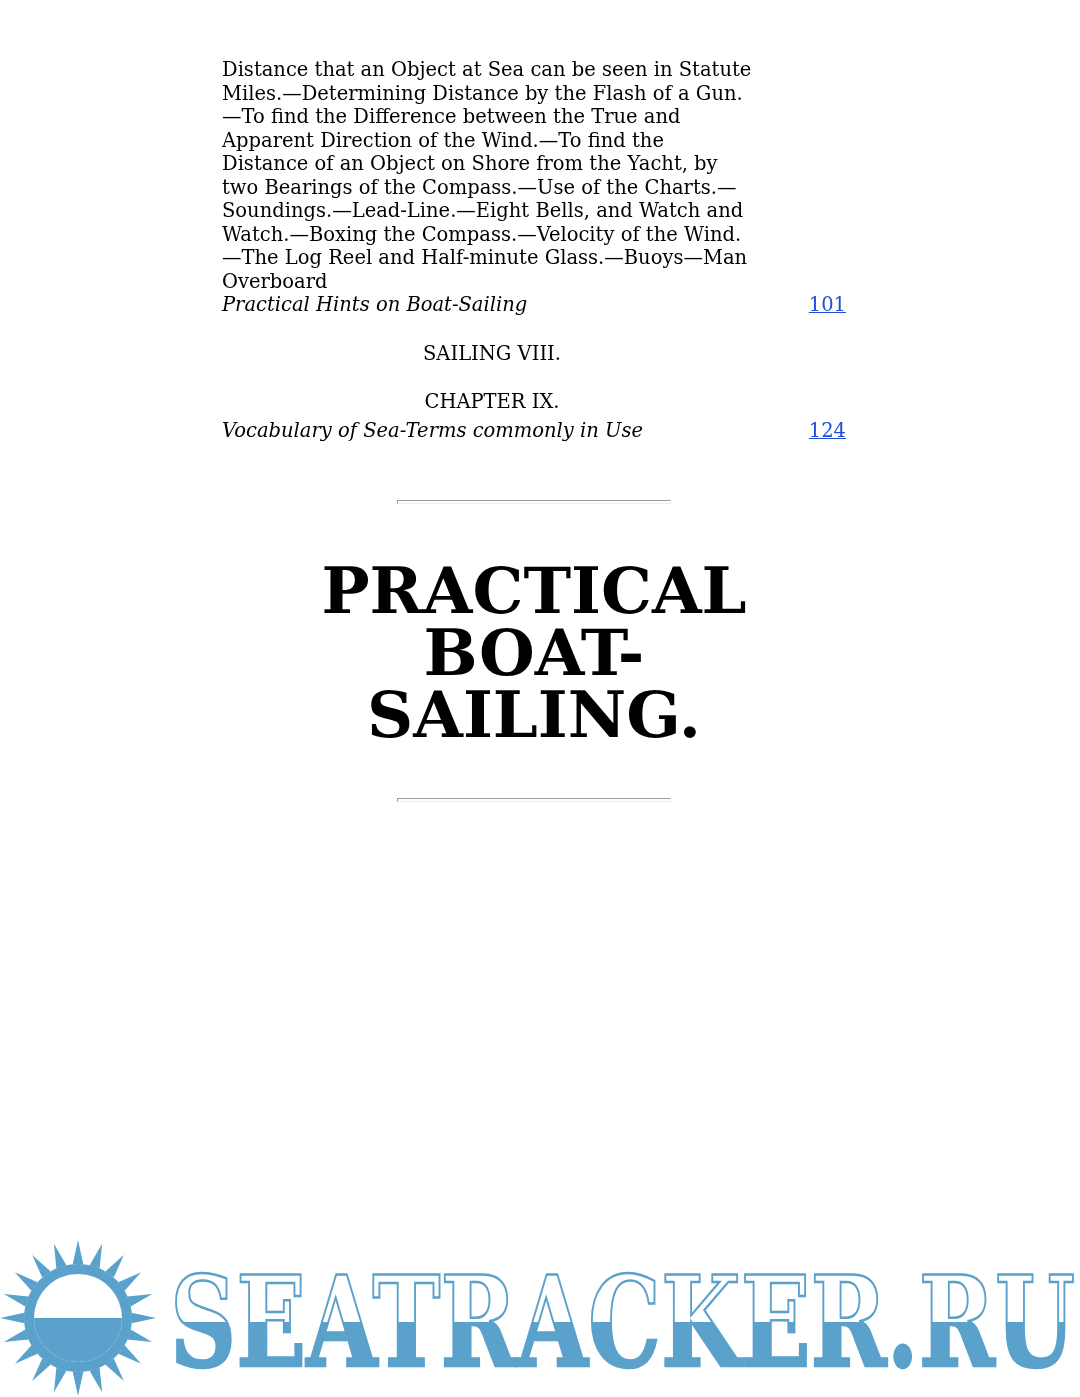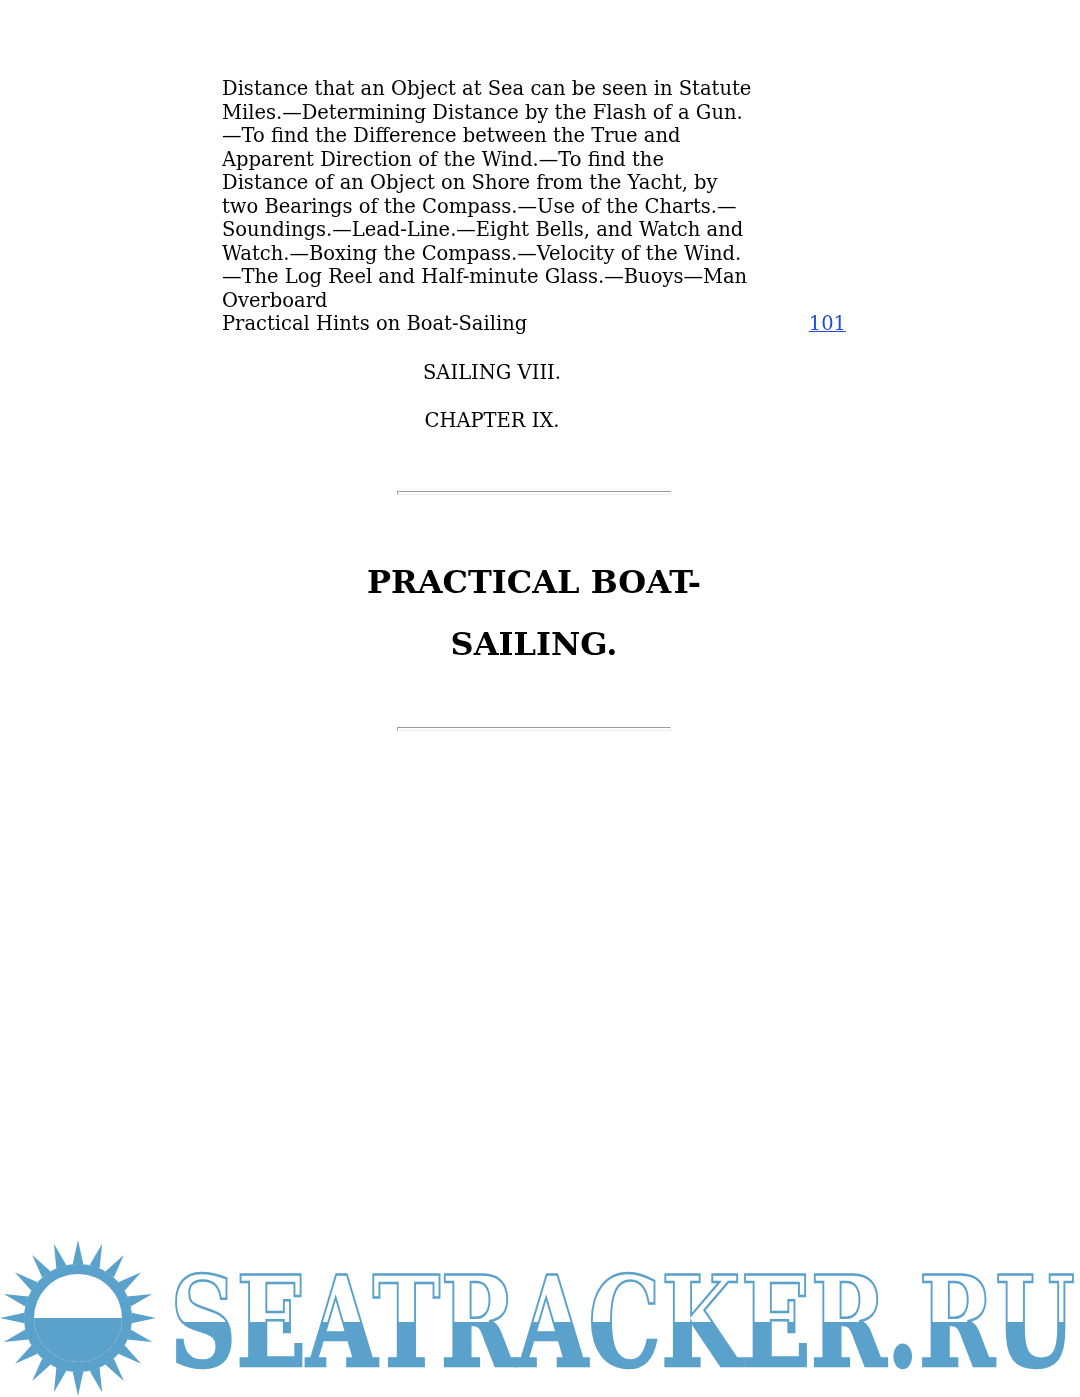--- a/index.html
+++ b/index.html
@@ -11,40 +11,41 @@
     overflow: hidden;
   }
   body {
     position: relative;
     font-family: "DejaVu Serif", serif;
     color: #000000;
   }
   .page {
     width: 624px;
     margin-left: 222px;
-    padding-top: 77px;
+    padding-top: 58px;
     font-size: 19.5px;
     line-height: 23.5px;
   }
   .toc-summary {
     white-space: pre-line;
     width: 624px;
   }
   .toc-heading {
     width: 540px;
     text-align: center;
     margin: 25px 0 5px 0;
   }
   .toc-row {
     display: flex;
     align-items: flex-end;
   }
   .toc-row .entry-title {
     width: 540px;
     white-space: pre-line;
+    font-style: italic;
   }
   .toc-row .entry-page {
     flex: 1;
     text-align: right;
   }
   a.page-link {
     color: #1d4ed8;
     text-decoration: underline;
     cursor: pointer;
   }
@@ -53,21 +54,21 @@
     height: 2px;
     border: 1px solid;
     border-color: #9a9a9a #ececec #ececec #9a9a9a;
     background: transparent;
     margin: 58px auto 0 auto;
   }
   hr.divider.bottom {
     margin-top: 52px;
   }
   h1.book-title {
-    font-size: 32px;
+    font-size: 64px;
     line-height: 62px;
     font-weight: bold;
     text-align: center;
     white-space: pre-line;
     margin: 56px 0 0 0;
     width: 624px;
   }
   .watermark {
     position: absolute;
     left: 0;
@@ -93,20 +94,26 @@
   <div class="toc-row">
     <div class="entry-title">Practical Hints on Boat-Sailing</div>
     <div class="entry-page">
       <a class="page-link" href="#">101</a>
     </div>
   </div>
 
   <div class="toc-heading">SAILING VIII.</div>
 
   <div class="toc-heading">CHAPTER IX.</div>
+  <div class="toc-row">
+    <div class="entry-title">Vocabulary of Sea-Terms commonly in Use</div>
+    <div class="entry-page">
+      <a class="page-link" href="#">124</a>
+    </div>
+  </div>
 
   <hr class="divider">
 
   <h1 class="book-title">PRACTICAL BOAT-
 SAILING.</h1>
 
   <hr class="divider bottom">
 
 </div>
 

